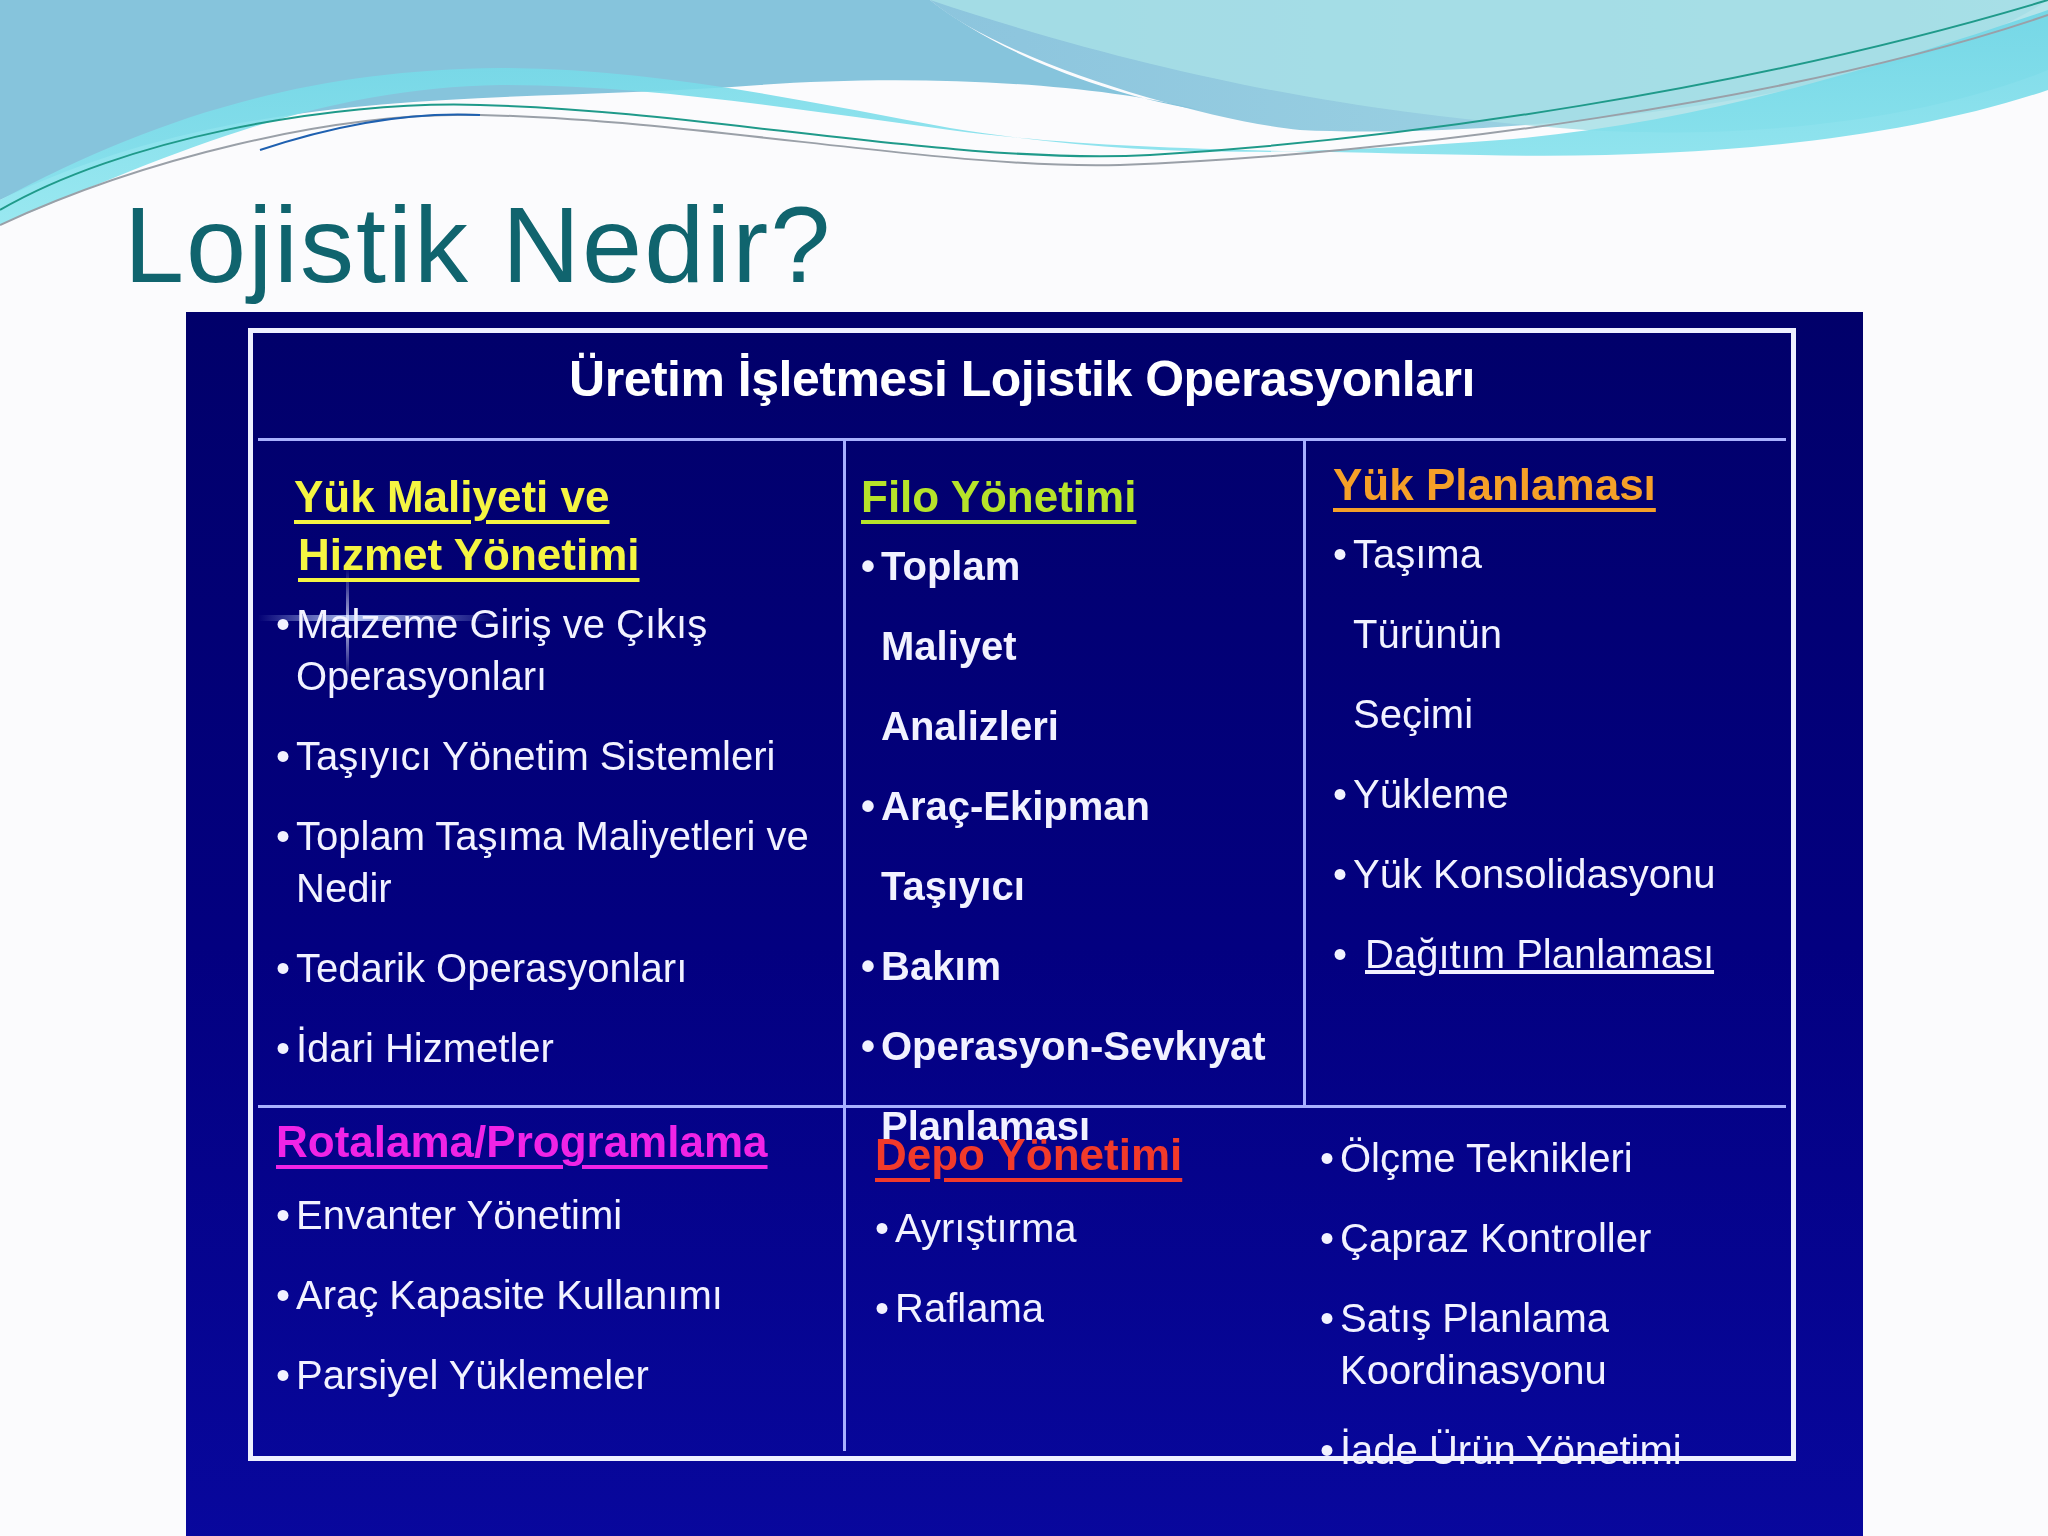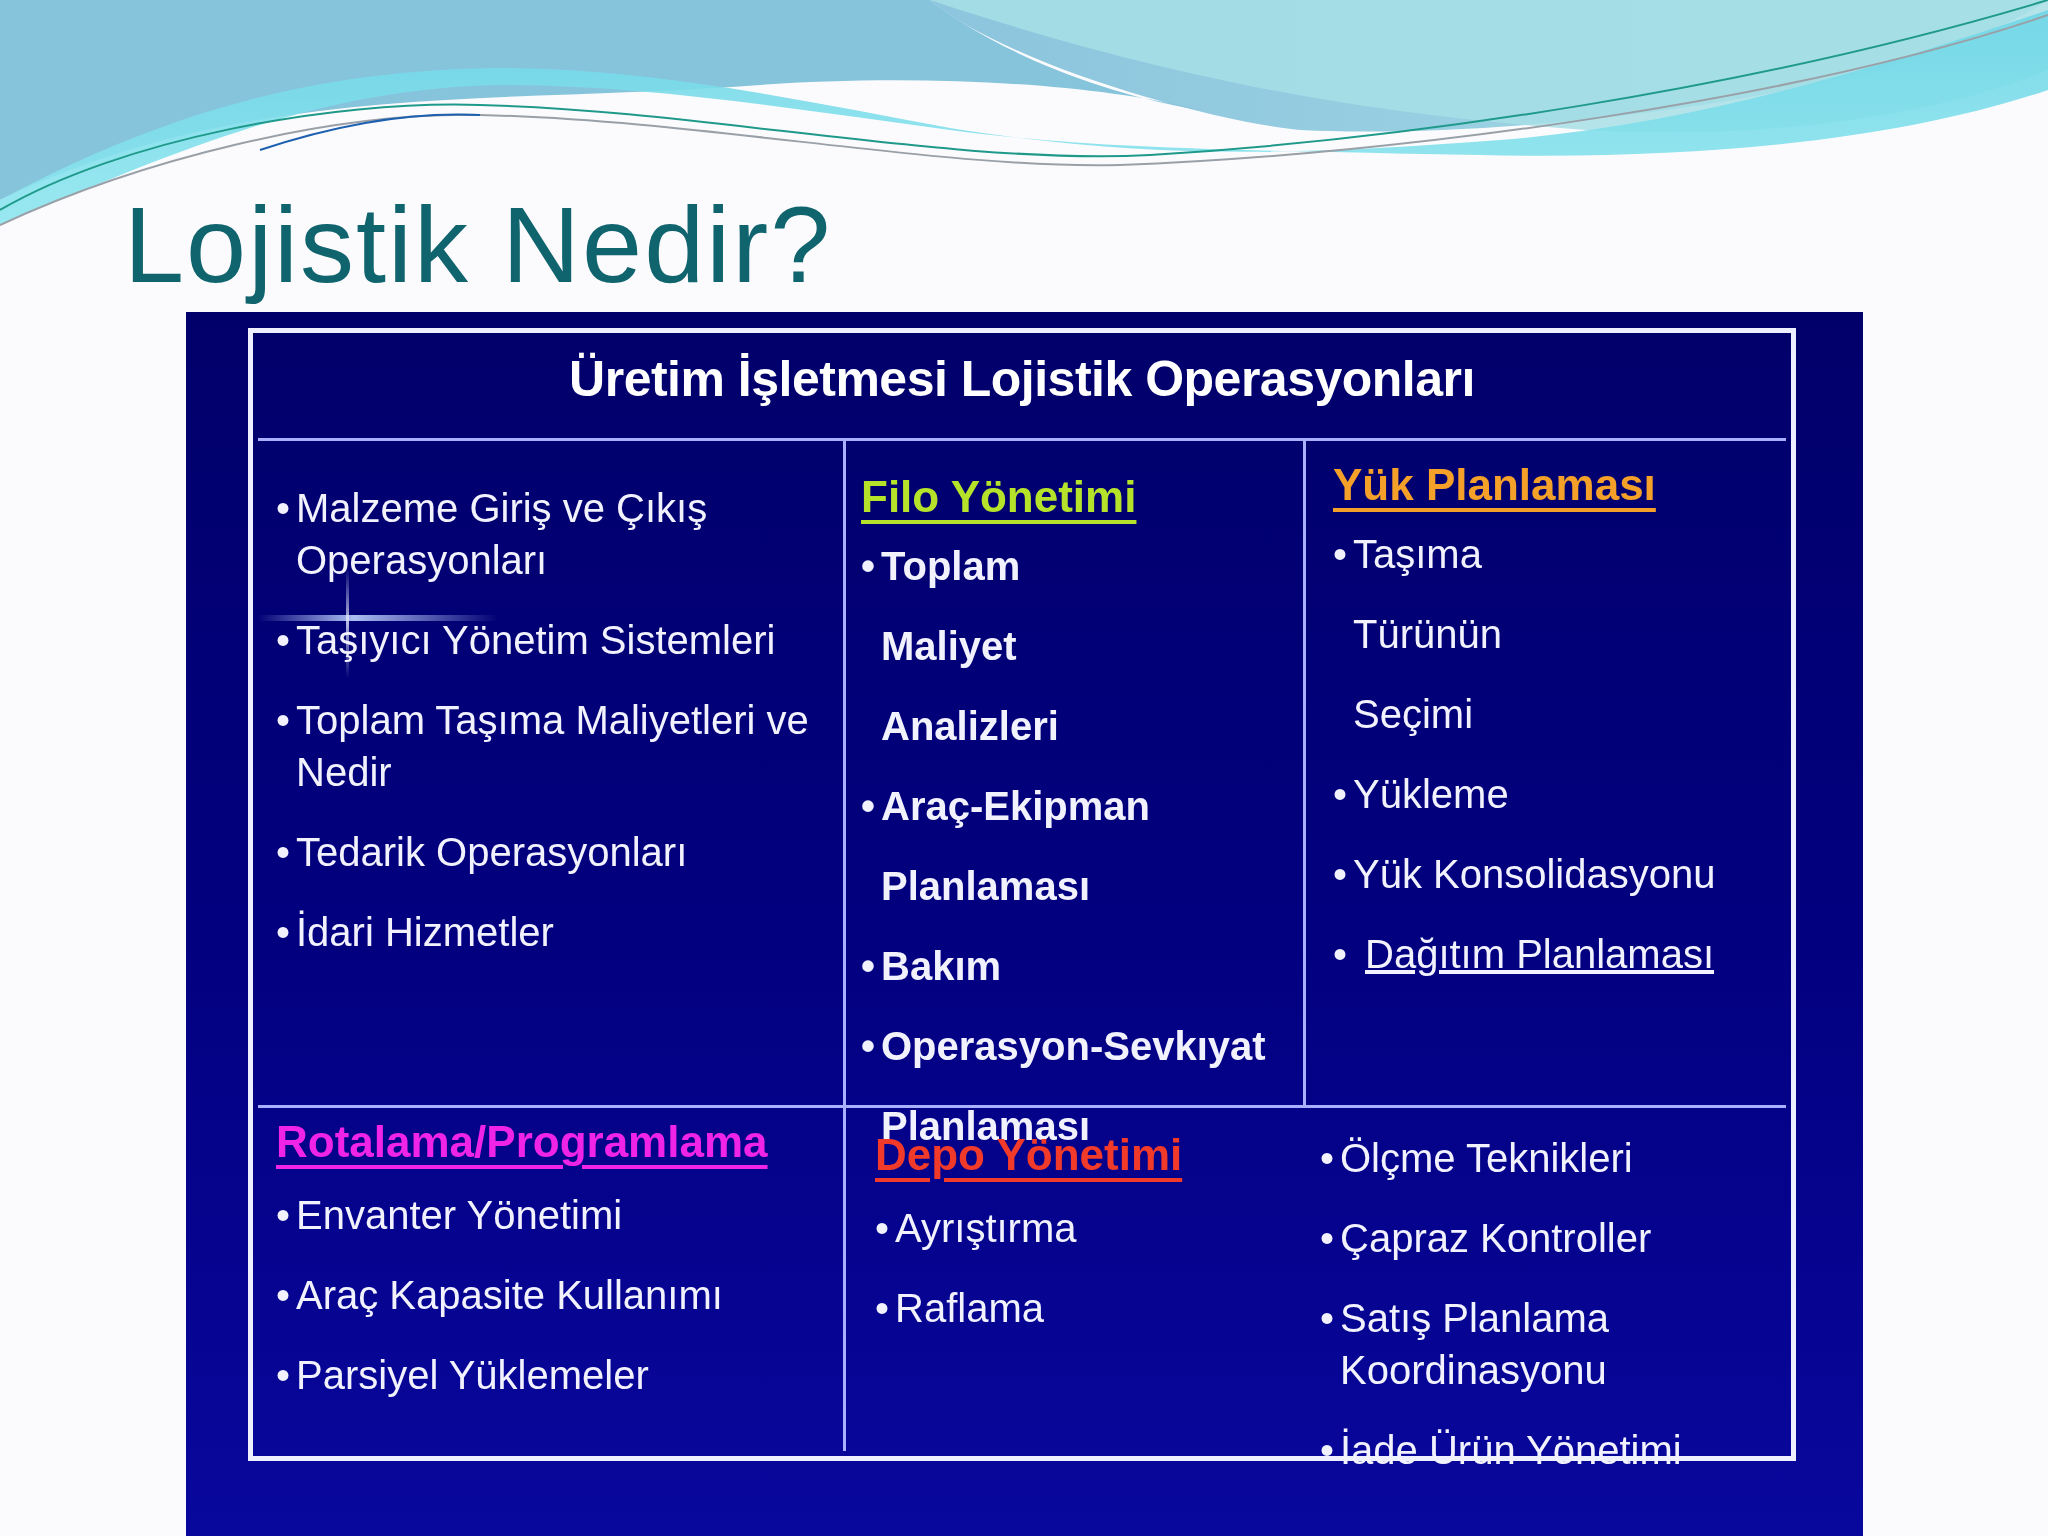--- a/index.html
+++ b/index.html
@@ -83,36 +83,40 @@
       <div class="hline" style="left:0;right:0;top:100px;"></div>
       <div class="hline" style="left:0;right:0;top:767px;"></div>
       <div class="vline" style="left:585px;top:100px;bottom:0;"></div>
       <div class="vline" style="left:1045px;top:100px;height:670px;"></div>
       <div class="glare"></div>
       <div class="glare-v"></div>
 
       <div class="table-title">Üretim İşletmesi Lojistik Operasyonları</div>
 
       <div class="cell" style="left:36px;top:130px;width:545px;">
+        <p class="cell-head" style="color:#f5f542;">
+          <span>Yük Maliyeti ve</span><br>
+          <span style="margin-left:4px;">Hizmet Yönetimi</span>
+        </p>
         <ul class="items" style="margin-top:12px;margin-left:-18px;">
           <li class="tight">Malzeme Giriş ve Çıkış Operasyonları</li>
           <li>Taşıyıcı Yönetim Sistemleri</li>
           <li class="tight">Toplam Taşıma Maliyetleri ve Nedir</li>
           <li>Tedarik Operasyonları</li>
           <li>İdari Hizmetler</li>
         </ul>
       </div>
 
       <div class="cell" style="left:603px;top:130px;width:430px;">
         <p class="cell-head" style="color:#b6e32a;">
           <span>Filo Yönetimi</span>
         </p>
         <ul class="items" style="margin-top:0;line-height:80px;font-weight:bold;">
           <li style="padding-right:150px;">Toplam Maliyet Analizleri</li>
-          <li style="padding-right:130px;">Araç-Ekipman Planlaması</li>
+          <li style="padding-right:130px;">Araç-Ekipman Taşıyıcı</li>
           <li>Bakım</li>
           <li style="padding-right:10px;">Operasyon-Sevkıyat Planlaması</li>
         </ul>
       </div>
 
       <div class="cell" style="left:1075px;top:118px;width:440px;">
         <p class="cell-head" style="color:#f5a028;">
           <span>Yük Planlaması</span>
         </p>
         <ul class="items" style="margin-top:0;">

